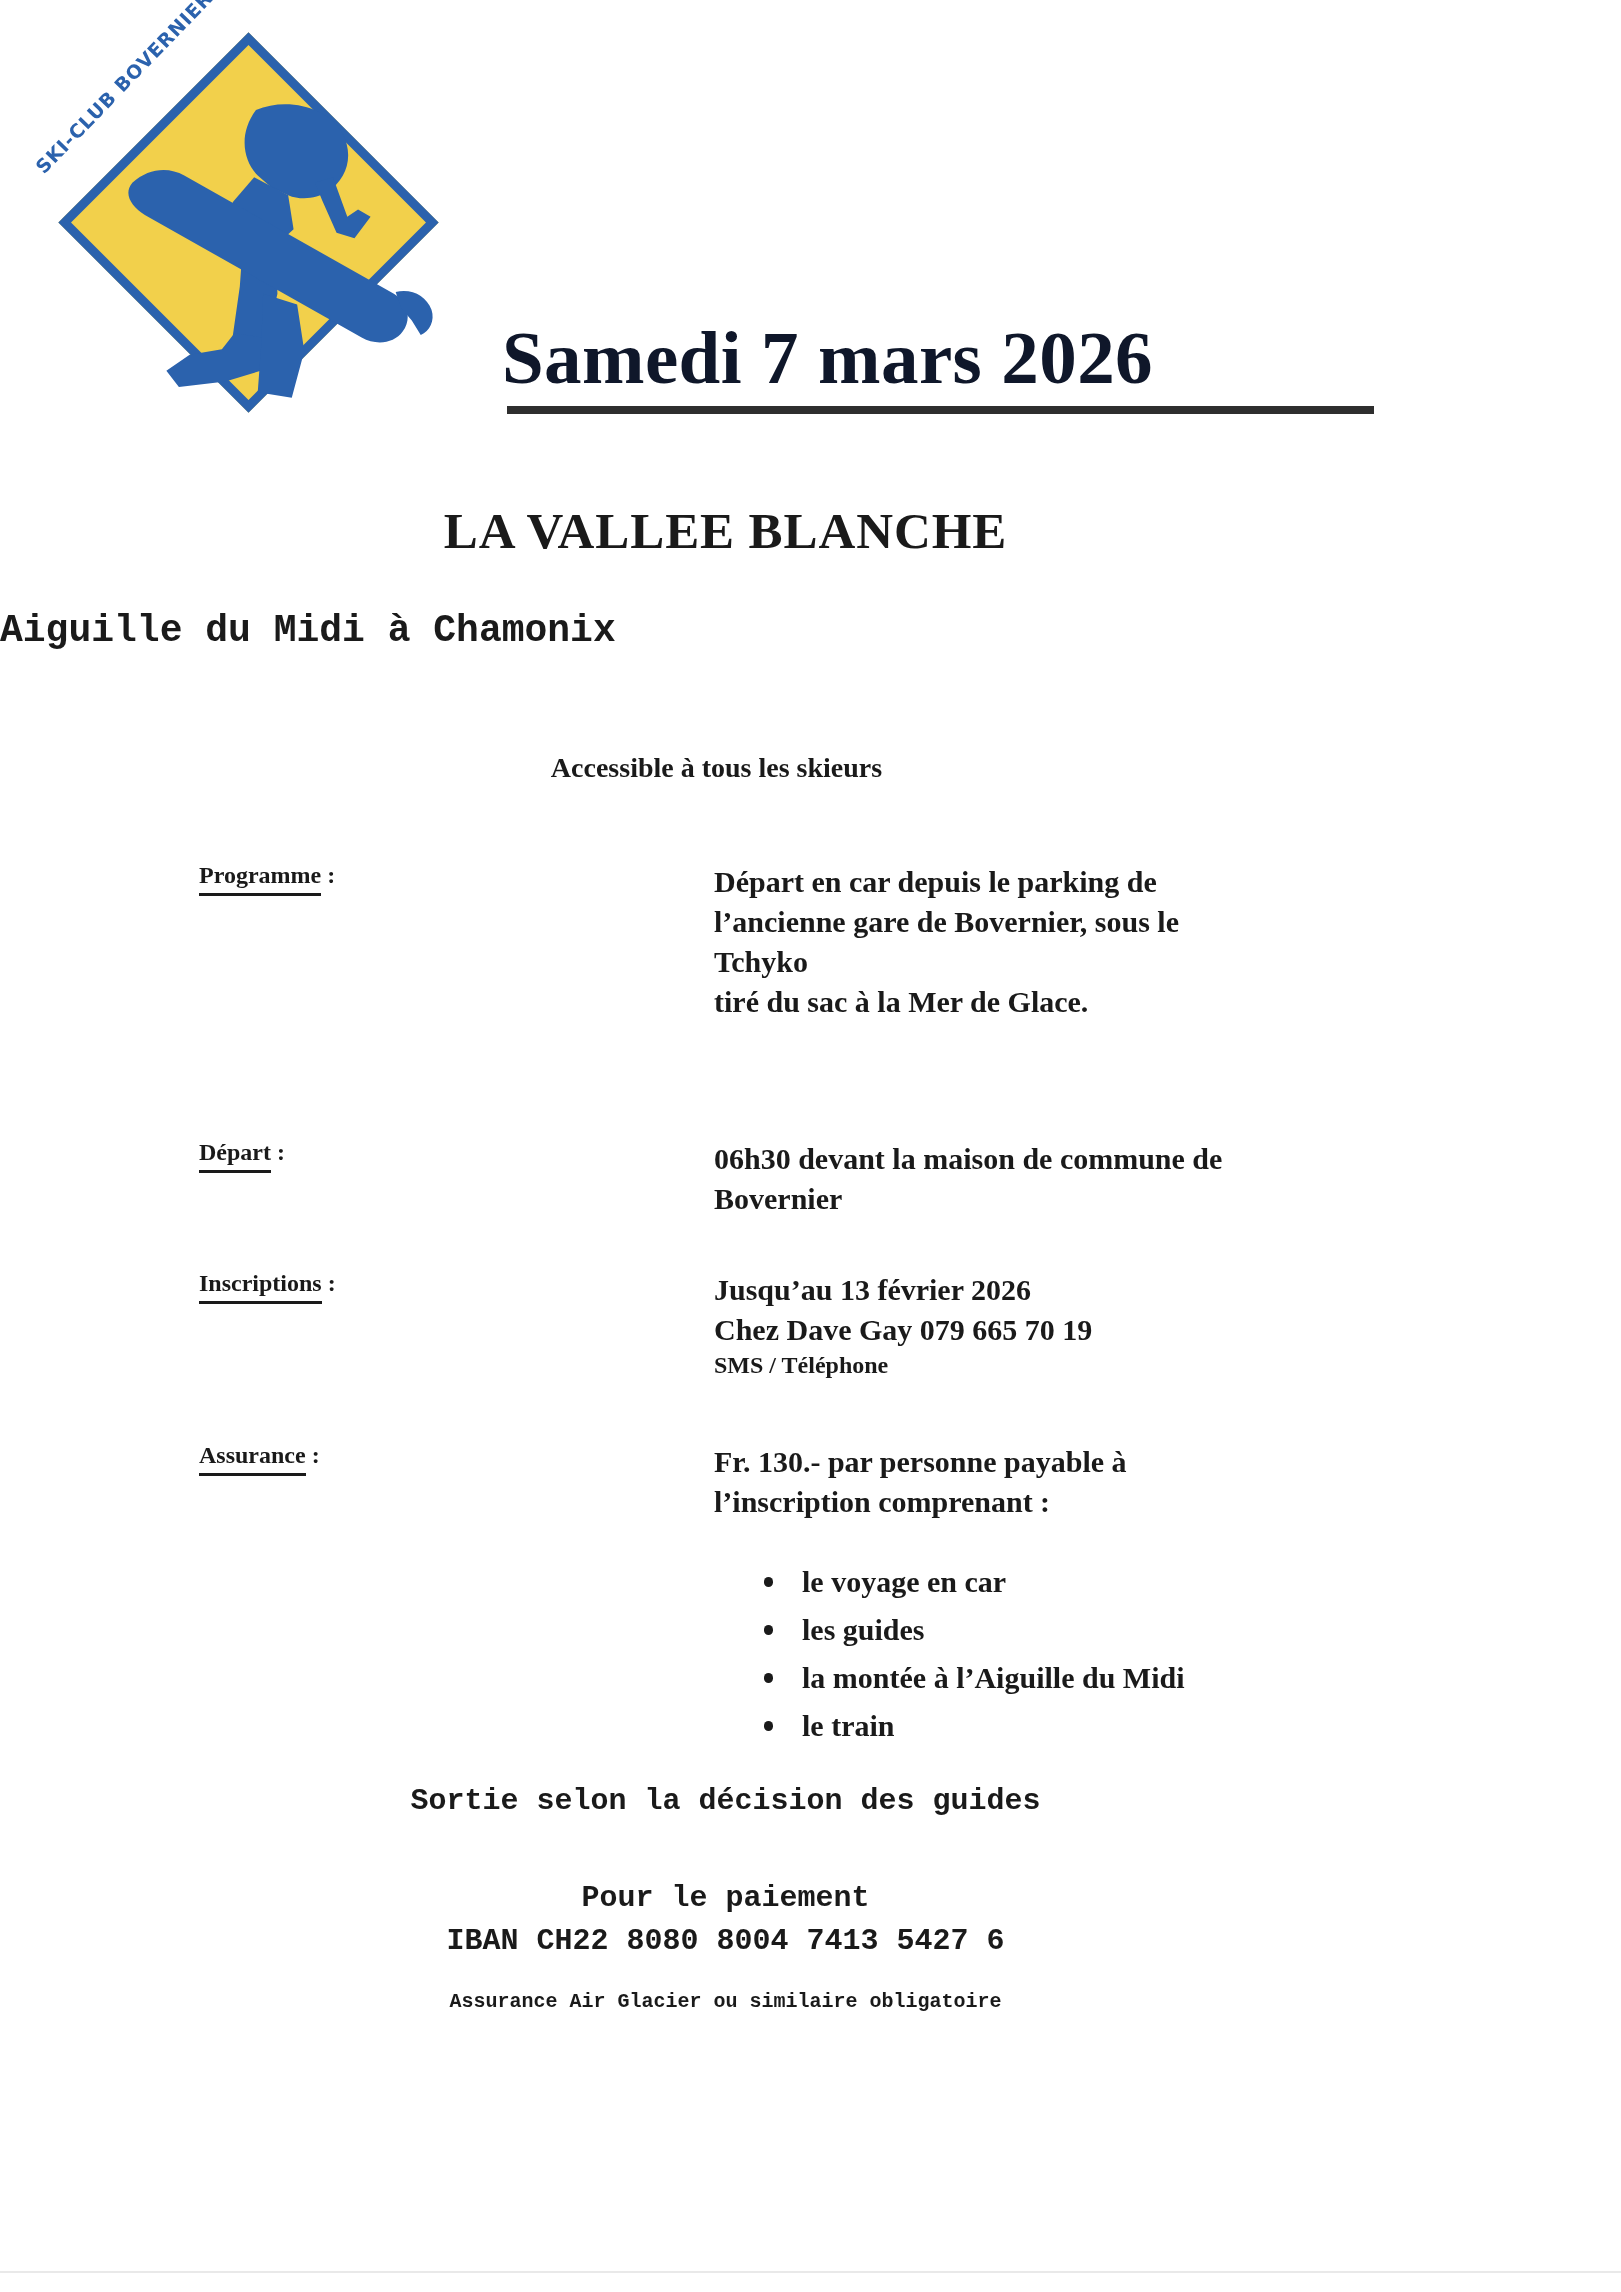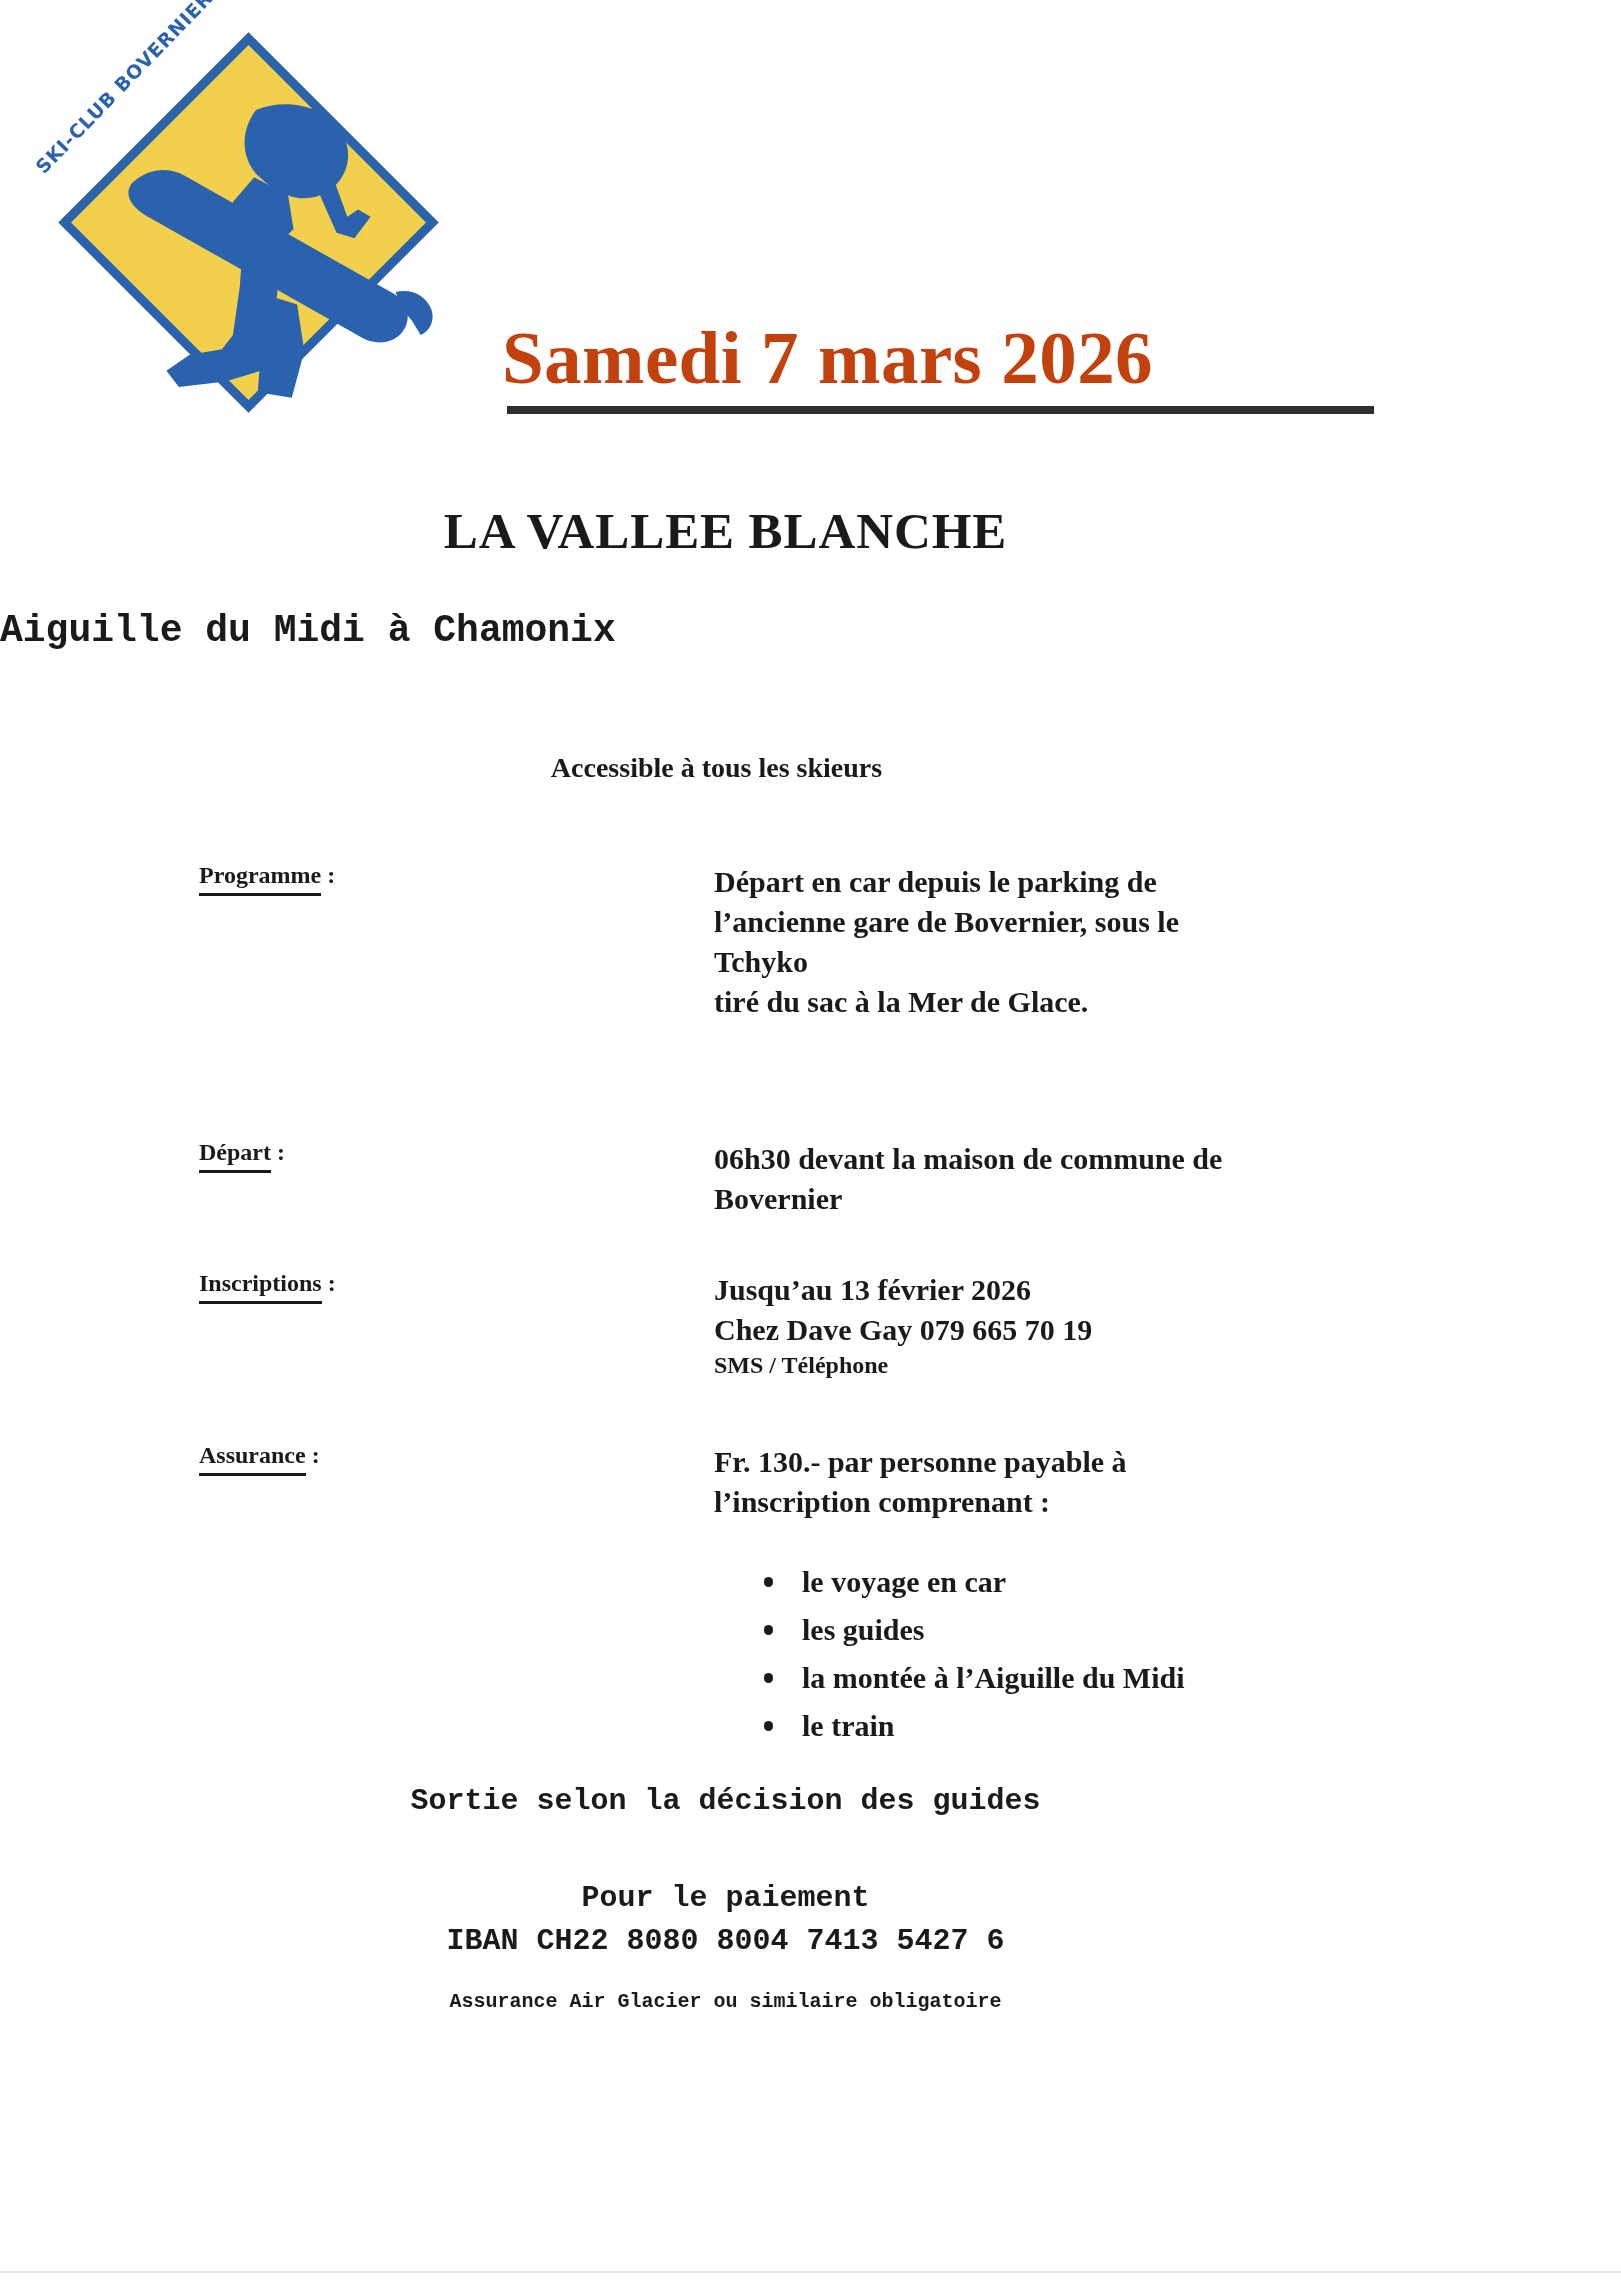--- a/index.html
+++ b/index.html
@@ -64,21 +64,21 @@
 
   
   .title-main {
     position: absolute;
     left: 502px;
     top: 315px;
     width: 896px;
     font-size: 75px;
     font-weight: 700;
     letter-spacing: 0.4px;
-    color: #c2410c;
+    color: #0f172a;
     white-space: nowrap;
   }
   .title-rule {
     position: absolute;
     left: 507px;
     top: 406px;
     width: 867px;
     height: 8px;
     background: #2e2e2e;
   }

